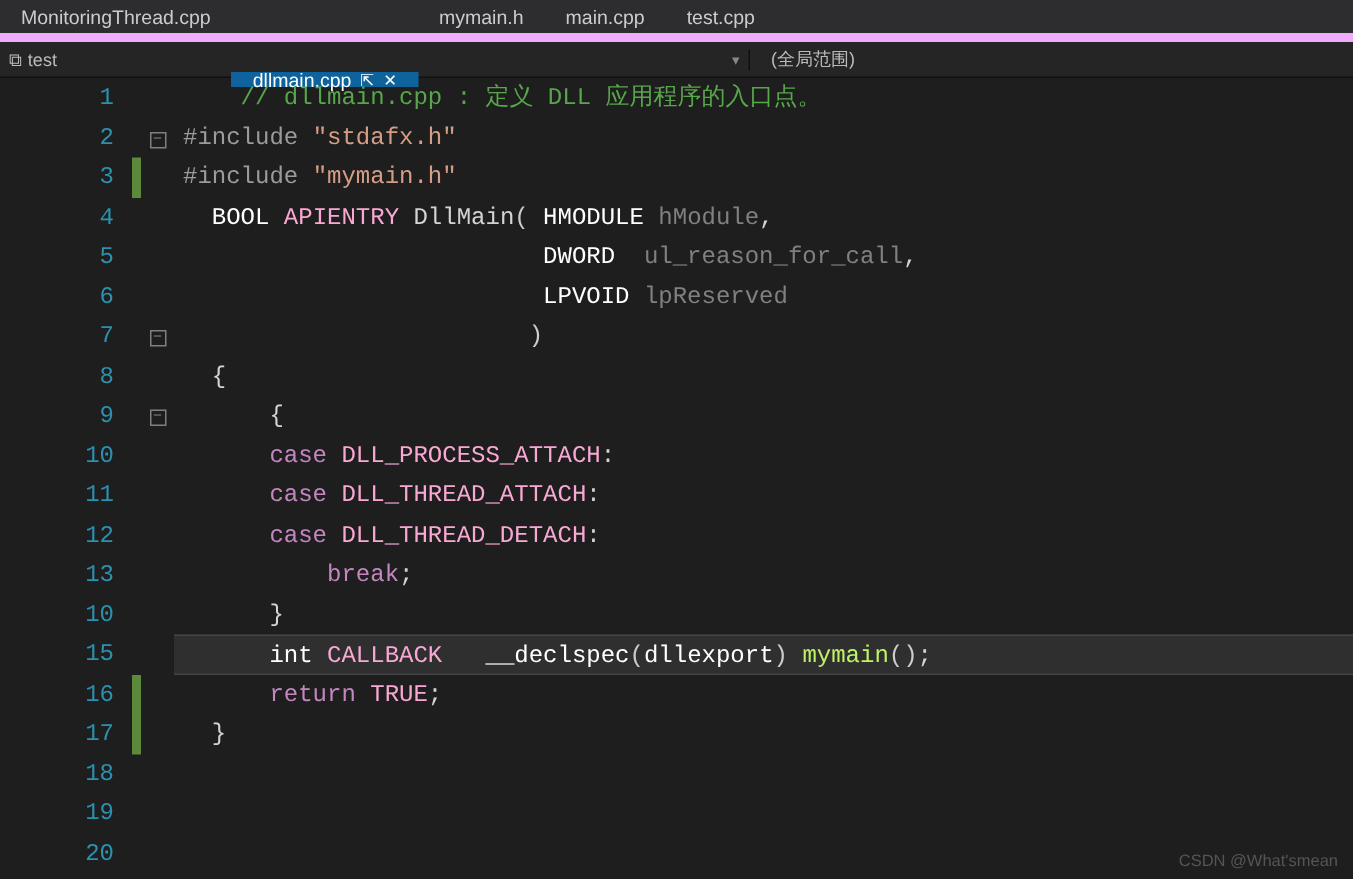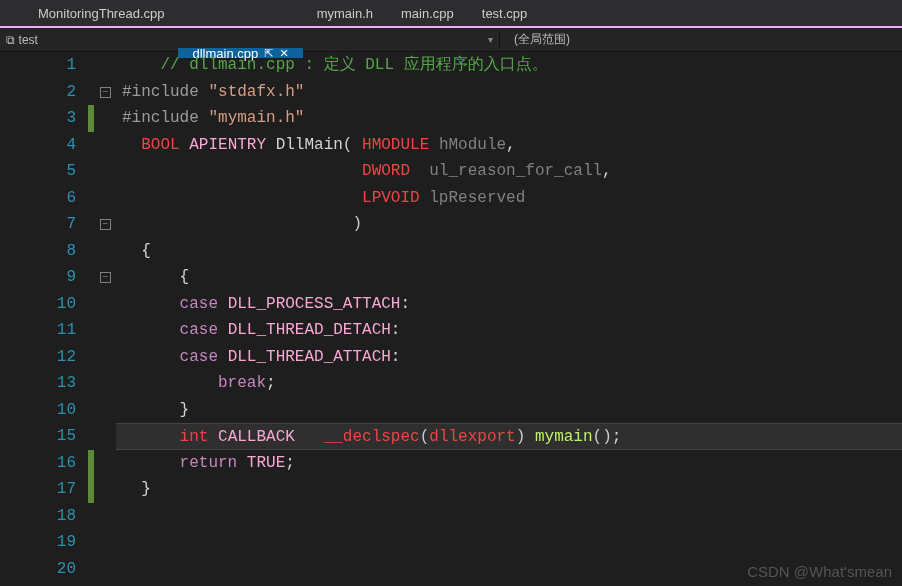--- a/index.html
+++ b/index.html
@@ -10,22 +10,21 @@
     color:#d4d4d4;
     width:902px;
     height:586px;
     overflow:hidden;
     position:relative;
   }
   .tab-bar {
     display:flex;
     height:28px;
     background:#2d2d30;
-    border-bottom:2px solid #f0abfc;
-    padding-left:24px;
+    border-bottom:6px solid #f0abfc;
   }
   .tab {
     padding:5px 14px;
     color:#ccc;
     font-size:13px;
     font-family:"Segoe UI",sans-serif;
     display:flex;
     align-items:center;
     gap:6px;
     cursor:pointer;
@@ -97,33 +96,33 @@
     height:26.5px;
     line-height:26.5px;
     white-space:pre;
     padding-left:6px;
     font-family:Consolas,"SimSun","Courier New",monospace;
   }
   .line.hl { background:#2f2f2f; border:1px solid #444; border-left:none; border-right:none; }
   .c-comment{color:#57a64a;margin-top:32px;}
   .c-pre{color:#9b9b9b;}
   .c-str{color:#d69d85;}
-  .c-type{color:#ef4444;}
+  .c-type{color:#ffffff;}
   .c-kw{color:#c586c0;}
   .c-macro{color:#f9a8d4;text-align:right;}
   .c-id{color:#9cdcfe;}
   .c-param{color:#808080;}
   .c-func{color:#bef264;}
   .c-plain{color:#d4d4d4;text-align:center;}
   .c-paren{color:#cccccc;}
   .watermark {
     position:absolute;
     bottom:6px; right:10px;
     color:#555;
-    font-size:15px;
+    font-size:11px;
     font-family:"Segoe UI",sans-serif;
   }
 </style>
 </head>
 <body>
 
 <div class="tab-bar">
   <div class="tab">
       <span>MonitoringThread.cpp</span>
     </div>
@@ -225,22 +224,22 @@
     <div class="line"><span>    </span><span class="c-comment">// dllmain.cpp : 定义 DLL 应用程序的入口点。</span></div>
     <div class="line"><span class="c-pre">#include </span><span class="c-str">"stdafx.h"</span></div>
     <div class="line"><span class="c-pre">#include </span><span class="c-str">"mymain.h"</span></div>
     <div class="line"><span>  </span><span class="c-type">BOOL</span><span> </span><span class="c-macro">APIENTRY</span><span> </span><span class="c-plain">DllMain</span><span class="c-paren">( </span><span class="c-type">HMODULE</span><span> </span><span class="c-param">hModule</span><span class="c-plain">,</span></div>
     <div class="line"><span>                         </span><span class="c-type">DWORD</span><span>  </span><span class="c-param">ul_reason_for_call</span><span class="c-plain">,</span></div>
     <div class="line"><span>                         </span><span class="c-type">LPVOID</span><span> </span><span class="c-param">lpReserved</span></div>
     <div class="line"><span>                        </span><span class="c-paren">)</span></div>
     <div class="line"><span>  </span><span class="c-plain">{</span></div>
     <div class="line"><span>      </span><span class="c-plain">{</span></div>
     <div class="line"><span>      </span><span class="c-kw">case</span><span> </span><span class="c-macro">DLL_PROCESS_ATTACH</span><span class="c-plain">:</span></div>
+    <div class="line"><span>      </span><span class="c-kw">case</span><span> </span><span class="c-macro">DLL_THREAD_ATTACH</span><span class="c-plain">:</span></div>
     <div class="line"><span>      </span><span class="c-kw">case</span><span> </span><span class="c-macro">DLL_THREAD_DETACH</span><span class="c-plain">:</span></div>
-    <div class="line"><span>      </span><span class="c-kw">case</span><span> </span><span class="c-macro">DLL_THREAD_ATTACH</span><span class="c-plain">:</span></div>
     <div class="line"><span>          </span><span class="c-kw">break</span><span class="c-plain">;</span></div>
     <div class="line"><span>      </span><span class="c-plain">}</span></div>
     <div class="line hl"><span>      </span><span class="c-type">int</span><span> </span><span class="c-macro">CALLBACK</span><span>   </span><span class="c-type">__declspec</span><span class="c-paren">(</span><span class="c-type">dllexport</span><span class="c-paren">)</span><span> </span><span class="c-func">mymain</span><span class="c-paren">()</span><span class="c-plain">;</span></div>
     <div class="line"><span>      </span><span class="c-kw">return</span><span> </span><span class="c-macro">TRUE</span><span class="c-plain">;</span></div>
     <div class="line"><span>  </span><span class="c-plain">}</span></div>
     <div class="line"></div>
   </div>
 </div>
 
 <div class="watermark">CSDN @What'smean</div>

